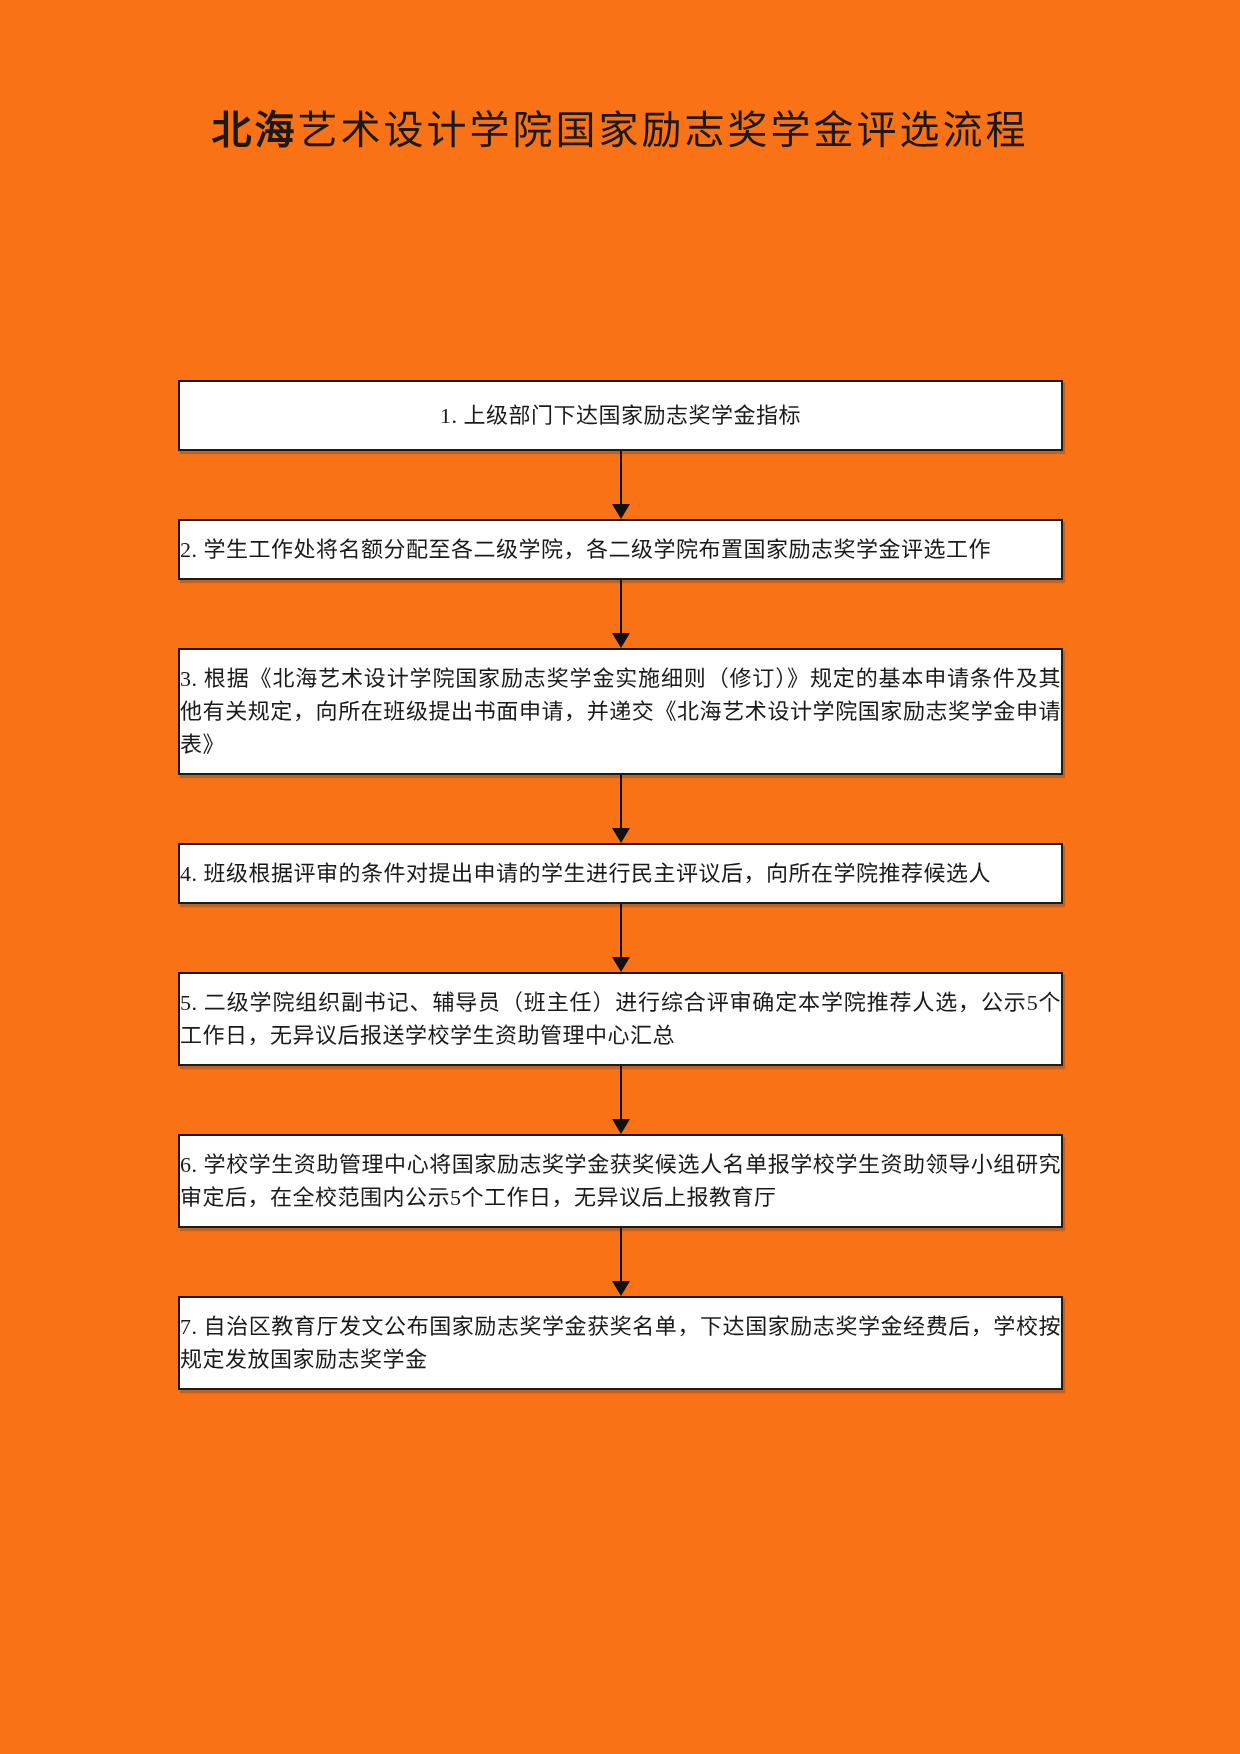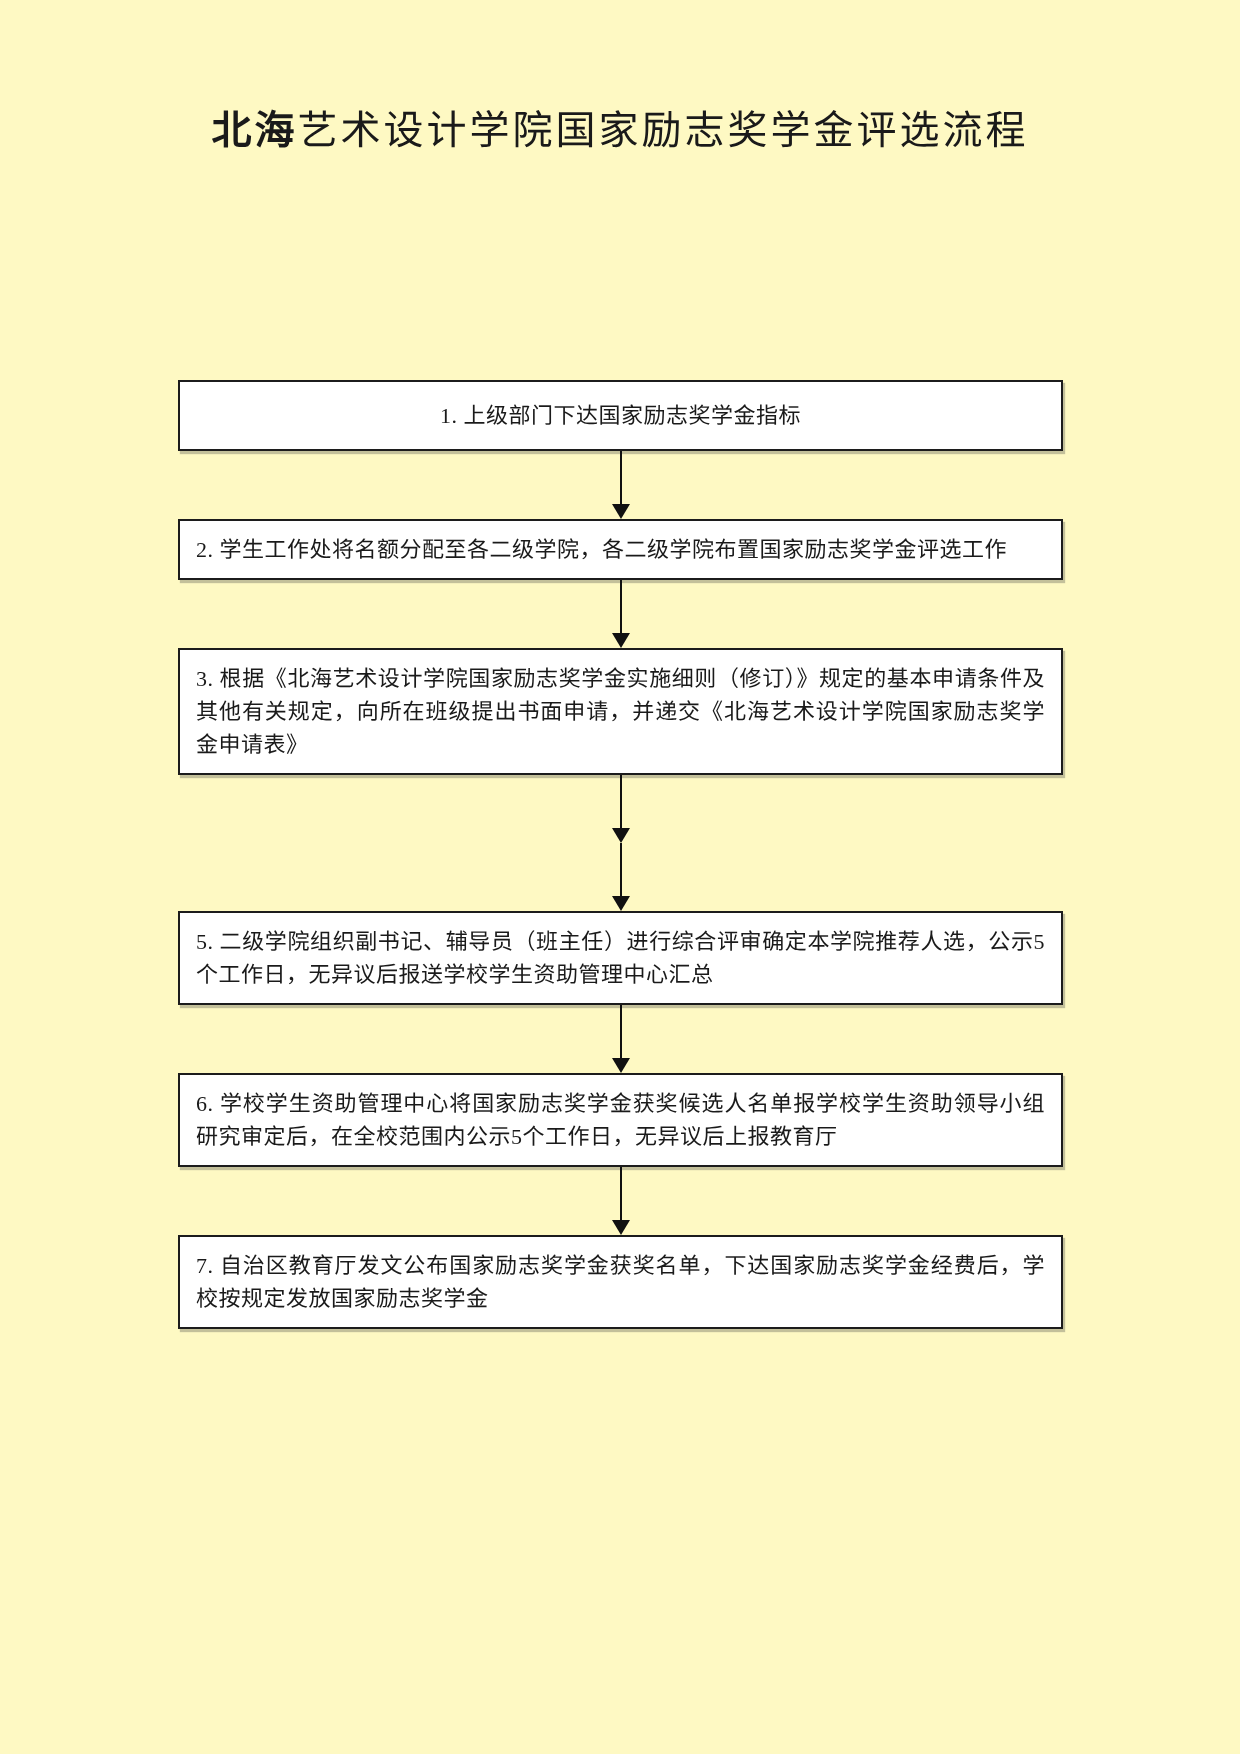--- a/index.html
+++ b/index.html
@@ -1,21 +1,21 @@
 <!DOCTYPE html>
 <html lang="zh-CN"><head>
 <meta charset="utf-8">
 <style>
   * { margin: 0; padding: 0; box-sizing: border-box; }
   html, body { background: #ffffff; }
   .page {
     position: relative;
     width: 1240px;
     height: 1754px;
-    background: #fef9c3;
+    background: #f97316;
     overflow: hidden;
     font-family: "Liberation Serif", "DejaVu Serif", serif;
     color: #1a1a1a;
   }
   
   .title {
     position: absolute;
     top: 98px;
     left: 0;
     width: 100%;
@@ -53,21 +53,21 @@
     width: 885px;
     display: flex;
     flex-direction: column;
     align-items: center;
   }
   .box {
     width: 885px;
     border: 2px solid #1c1c1c;
     background: #ffffff;
     box-shadow: 2px 3px 1px rgba(60,60,60,0.30);
-    padding: 12px 16px;
+    padding: 12px 0;
     font-size: 22px;
     line-height: 33px;
     text-align: justify;
     letter-spacing: 0.5px;
   }
   .box.box-center {
     height: 71px;
     padding: 0 28px;
     display: flex;
     align-items: center;
@@ -125,20 +125,23 @@
 
     <div class="box">
       <div class="box-text">3. 根据《北海艺术设计学院国家励志奖学金实施细则（修订）》规定的基本申请条件及其他有关规定，向所在班级提出书面申请，并递交《北海艺术设计学院国家励志奖学金申请表》</div>
     </div>
 
     <div class="connector">
       <div class="arrow-line"></div>
       <div class="arrow-head"></div>
     </div>
 
+    <div class="box">
+      <div class="box-text">4. 班级根据评审的条件对提出申请的学生进行民主评议后，向所在学院推荐候选人</div>
+    </div>
 
     <div class="connector">
       <div class="arrow-line"></div>
       <div class="arrow-head"></div>
     </div>
 
     <div class="box">
       <div class="box-text">5. 二级学院组织副书记、辅导员（班主任）进行综合评审确定本学院推荐人选，公示5个工作日，无异议后报送学校学生资助管理中心汇总</div>
     </div>
 

